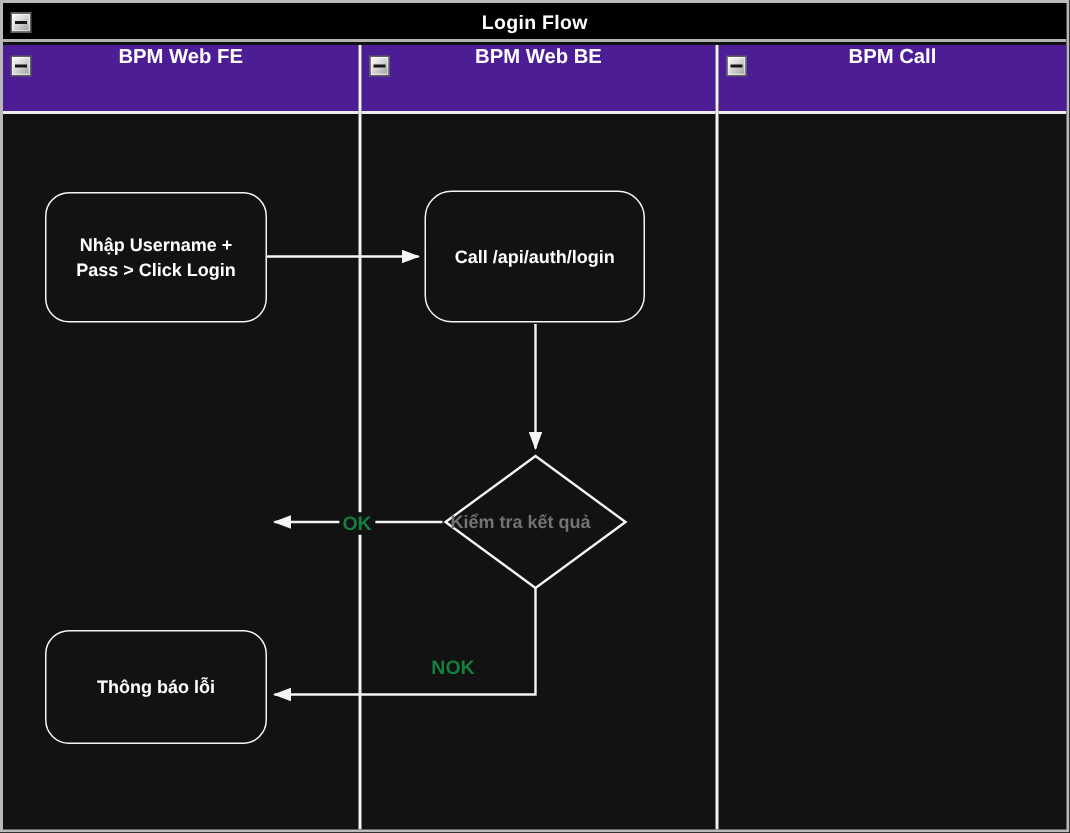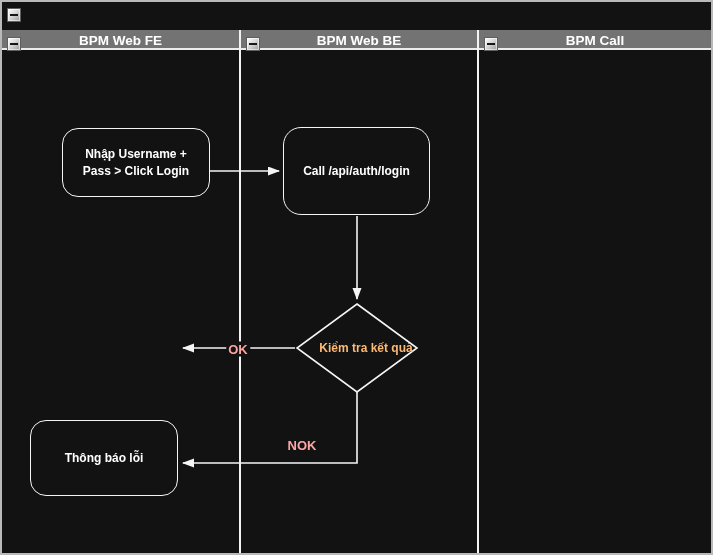--- a/index.html
+++ b/index.html
@@ -27,24 +27,24 @@
   .title-text {
     color: #ffffff;
     font-size: 13px;
     font-weight: bold;
     letter-spacing: 0.2px;
   }
 
   
   .lane-header {
     position: absolute;
-    top: 28px; height: 20px;
-    background: #737373;
+    top: 28px; height: 46px;
+    background: #4c1d95;
     border-bottom: 2px solid #ececec;
-    display: flex; align-items: flex-end; justify-content: center;
+    display: flex; align-items: flex-start; justify-content: center;
   }
   .lane-header .lane-label {
     color: #ffffff;
     font-size: 13.5px;
     font-weight: bold;
   }
   .hdr-fe   { left: 0;    width: 237px; }
   .hdr-be   { left: 239px; width: 236px; }
   .hdr-core { left: 477px; width: 232px; }
 
@@ -92,55 +92,58 @@
     border-radius: 16px;
     background: #121212;
     color: #ffffff;
     font-size: 12px;
     font-weight: bold;
     line-height: 1.35;
     display: flex; align-items: center; justify-content: center;
     text-align: center;
     padding: 6px 10px;
   }
-  .node-input { left: 28px;  top: 126px; width: 148px; height: 69px; margin-left: 32px; }
+  .node-input { left: 28px;  top: 126px; width: 148px; height: 87px; }
   .node-call  { left: 281px; top: 125px; width: 147px; height: 88px; border-radius: 18px; }
   .node-home  { left: 28px;  top: 303px; width: 148px; height: 87px; }
   .node-error { left: 28px;  top: 418px; width: 148px; height: 76px; }
 
   .diamond-label {
     position: absolute;
-    left: 304px; top: 302px;
+    left: 285px; top: 302px;
     width: 120px; height: 88px;
     display: flex; align-items: center; justify-content: center;
     text-align: right;
-    color: #fdba74;
+    color: #737373;
     font-size: 12px;
     font-weight: bold;
   }
 
   
   .edge-label {
     position: absolute;
     transform: translate(-50%, -50%);
     background: #121212;
-    color: #fca5a5;
+    color: #15803d;
     font-size: 13px;
     font-weight: bold;
     padding: 0 2px;
     white-space: nowrap;
   }
   .lbl-ok  { left: 236px; top: 347px; }
   .lbl-nok { left: 300px; top: 443px; }
 </style>
 </head>
 <body>
 
 <div class="canvas">
 
+  <div class="titlebar">
+    <span class="title-text">Login Flow</span>
+  </div>
 
   <div class="lane-header hdr-fe">
     <span class="lane-label">BPM Web FE</span>
   </div>
   <div class="lane-header hdr-be">
     <span class="lane-label">BPM Web BE</span>
   </div>
   <div class="lane-header hdr-core">
     <span class="lane-label">BPM Call</span>
   </div>

